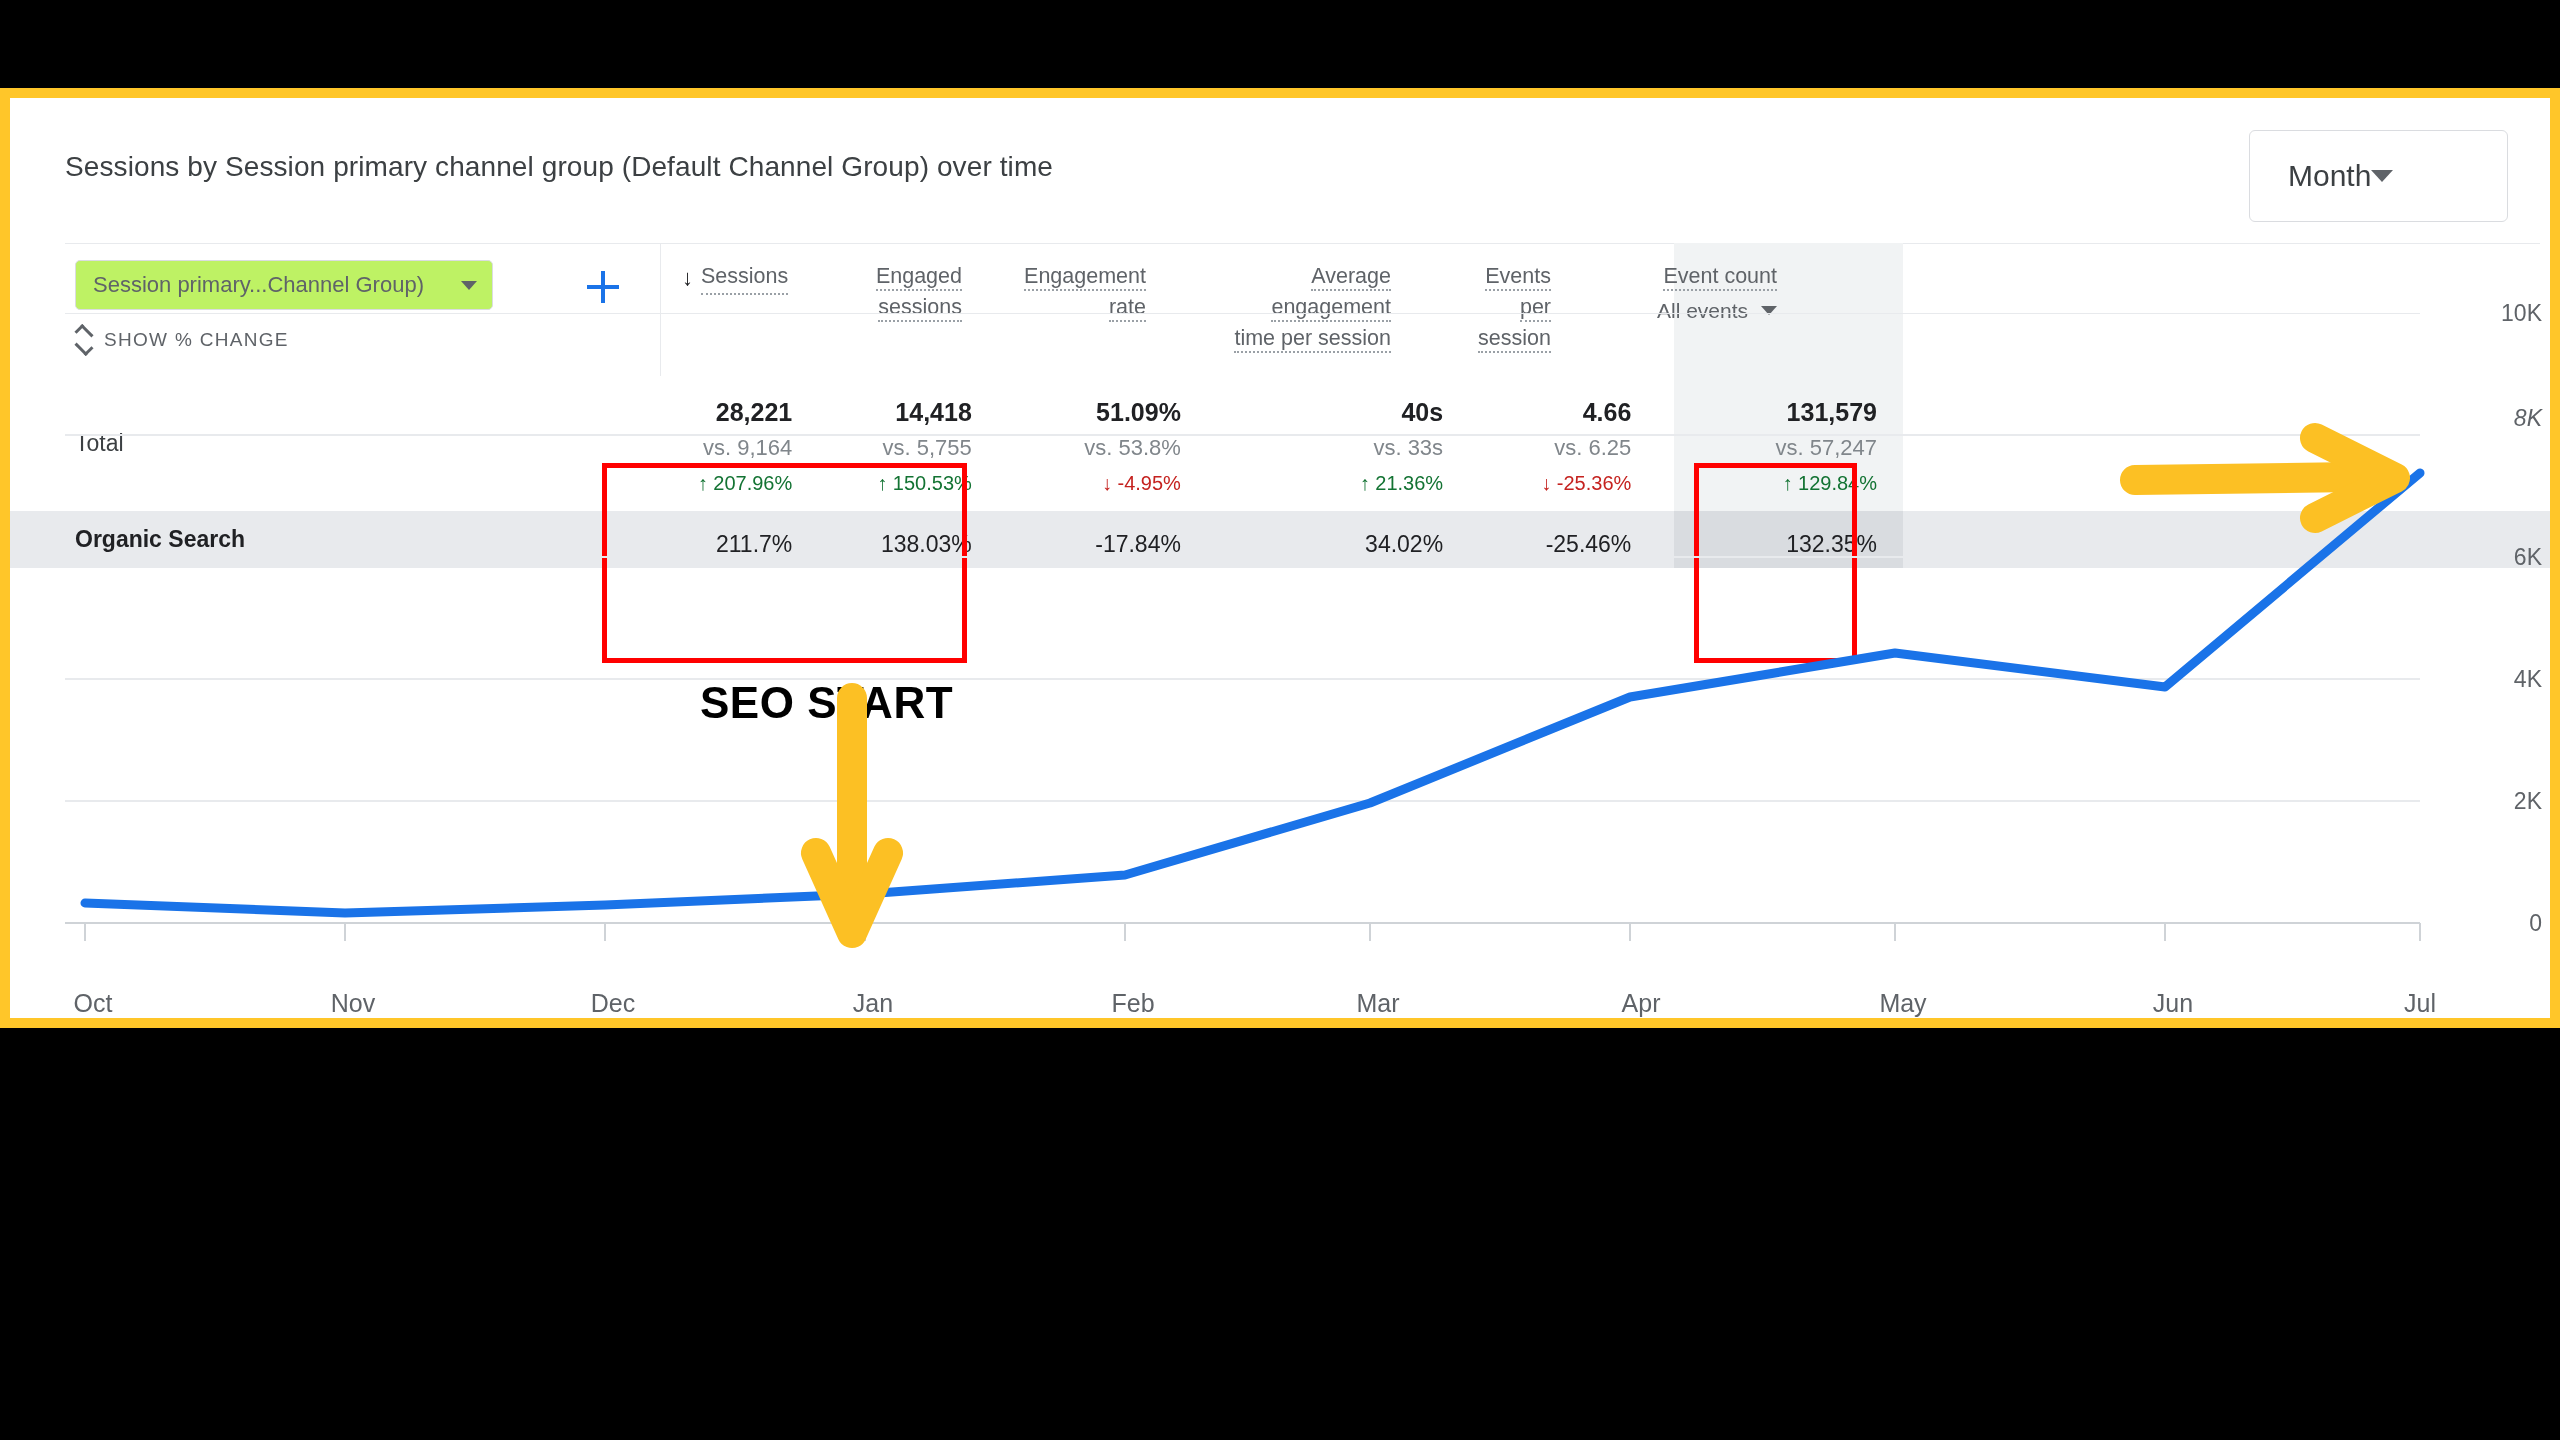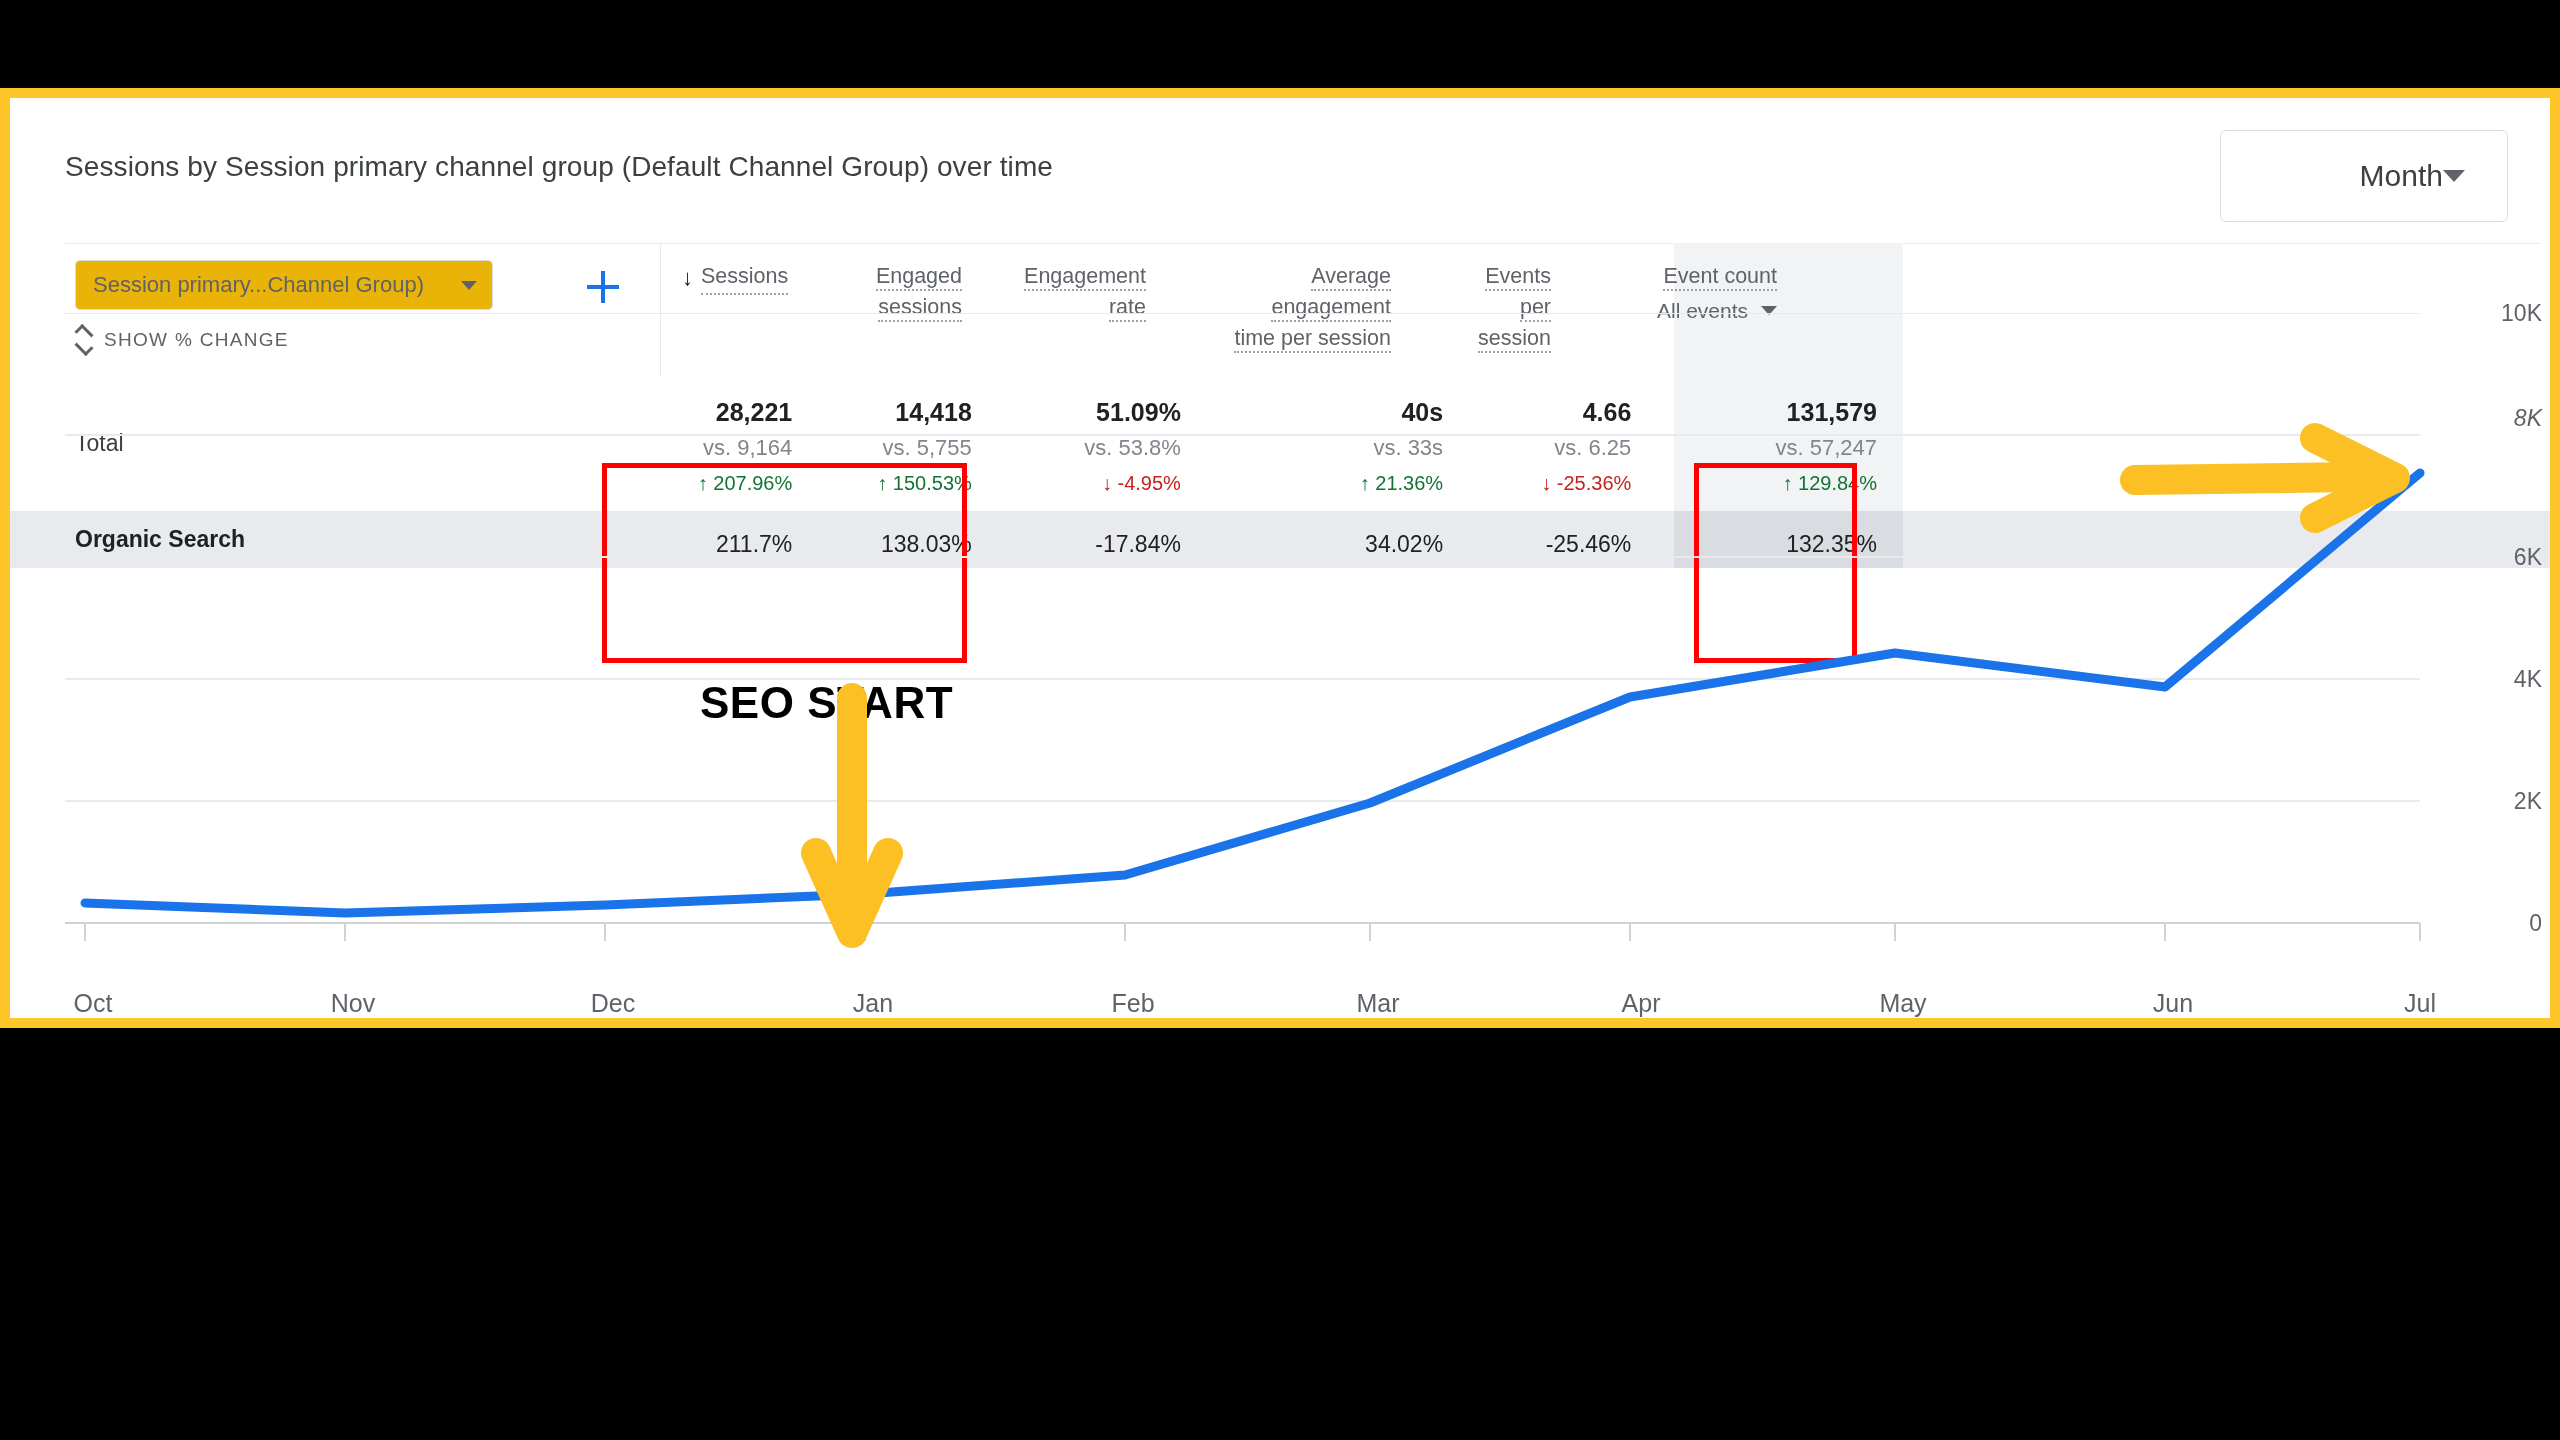--- a/index.html
+++ b/index.html
@@ -45,29 +45,29 @@
     font-size: 28px;
     color: #3c4043;
     letter-spacing: 0.1px;
     white-space: nowrap;
   }
 
   .month-select {
     position: absolute;
     right: 42px;
     top: 32px;
-    width: 288px;
+    width: 259px;
     height: 92px;
     border: 1px solid #dadce0;
     border-radius: 6px;
     background: #ffffff;
     display: flex;
     align-items: center;
-    justify-content: flex-end;
-    padding: 0 42px 0 38px;
+    justify-content: flex-start;
+    padding: 0 32px 0 38px;
     cursor: pointer;
   }
   .month-select .label {
     font-size: 30px;
     color: #3c4043;
   }
   .caret {
     width: 0; height: 0;
     border-left: 11px solid transparent;
     border-right: 11px solid transparent;
@@ -96,21 +96,21 @@
   }
 
   .dim-select {
     position: absolute;
     left: 10px;
     top: 17px;
     width: 418px;
     height: 50px;
     border: 1px solid #dadce0;
     border-radius: 5px;
-    background: #eab308;
+    background: #bef264;
     display: flex;
     align-items: center;
     justify-content: space-between;
     padding: 0 15px 0 17px;
     cursor: pointer;
   }
   .dim-select .label {
     font-size: 22px;
     color: #5f6368;
     white-space: nowrap;

